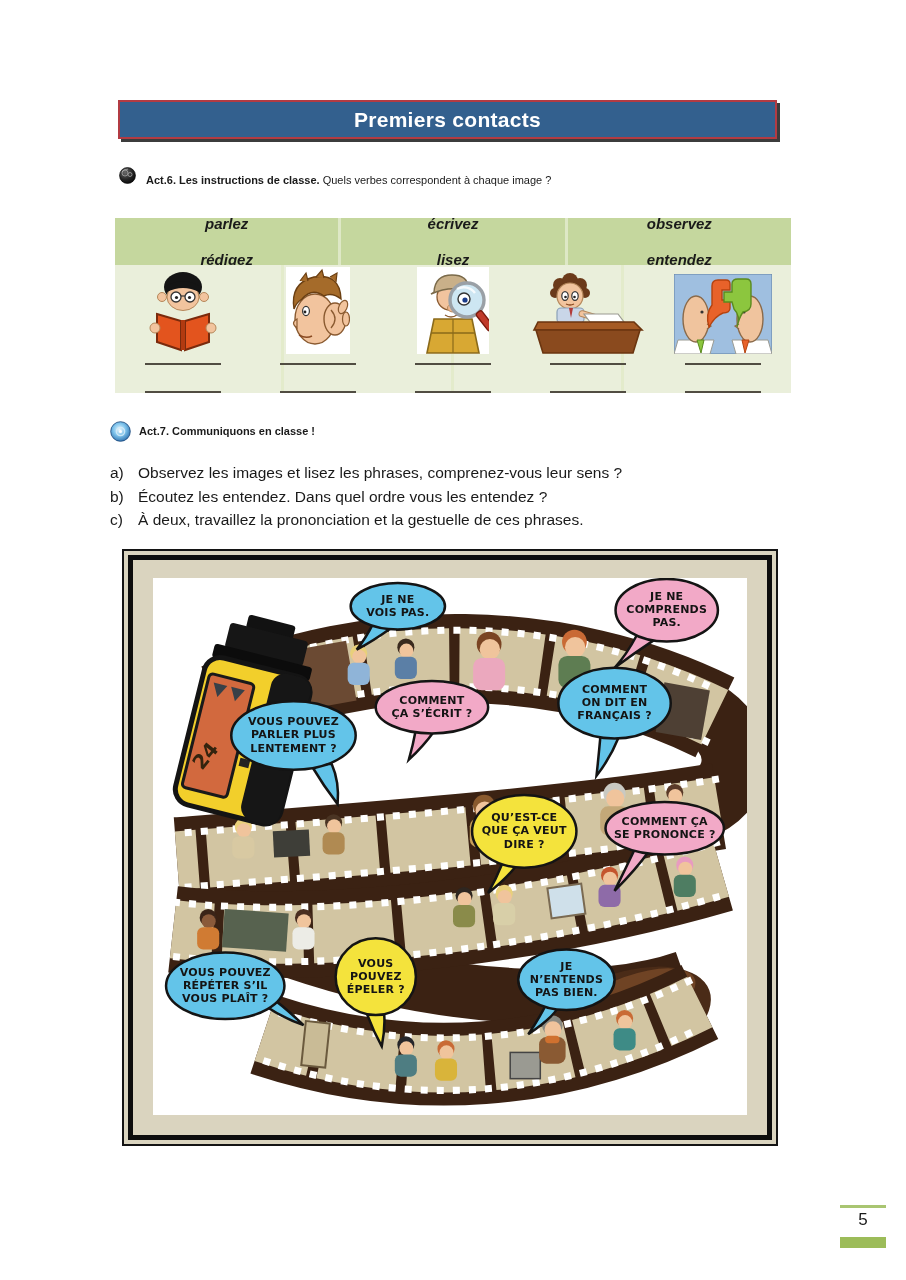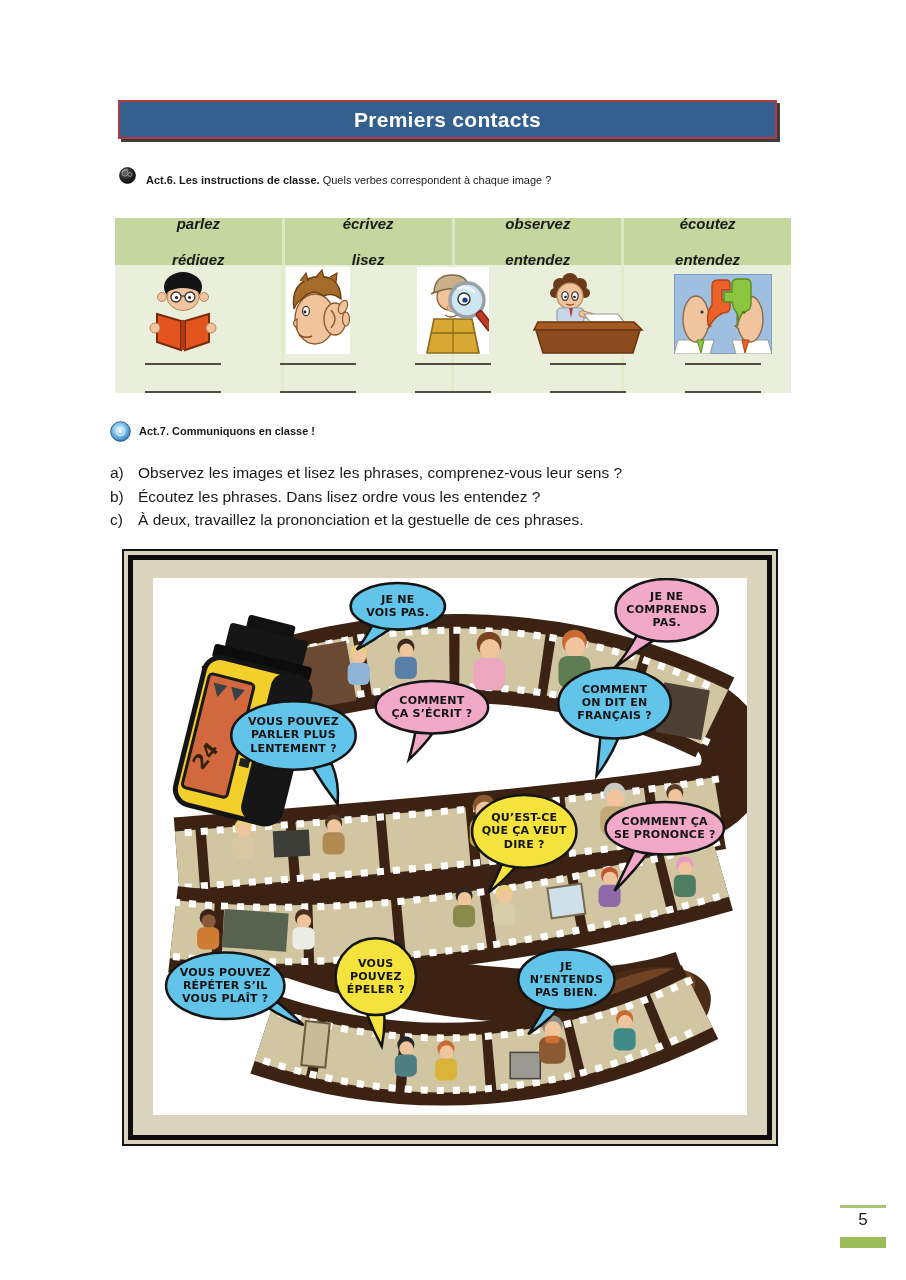--- a/index.html
+++ b/index.html
@@ -83,24 +83,20 @@
       <div class="vt-hcell">
         <div>parlez</div>
         <div>rédigez</div>
       </div>
       <div class="vt-hcell">
         <div>écrivez</div>
         <div>lisez</div>
       </div>
       <div class="vt-hcell">
         <div>observez</div>
-        <div>entendez</div>
-      </div>
-      <div class="vt-hcell">
-        <div>écoutez</div>
         <div>entendez</div>
       </div>
     </div>
 
     <div class="vt-body">
       <div class="vt-sep" style="left:166px"></div>
       <div class="vt-sep" style="left:336px"></div>
       <div class="vt-sep" style="left:506px"></div>
 
       <div class="vt-col">
@@ -234,21 +230,21 @@
   </svg>
   <div class="act7-title">Act.7. Communiquons en classe !</div>
 
   <div class="list">
     <div class="list-row">
       <span class="list-marker">a)</span>
       <span>Observez les images et lisez les phrases, comprenez-vous leur sens ?</span>
     </div>
     <div class="list-row">
       <span class="list-marker">b)</span>
-      <span>Écoutez les phrases. Dans lisez ordre vous les entendez ?</span>
+      <span>Écoutez les entendez. Dans quel ordre vous les entendez ?</span>
     </div>
     <div class="list-row">
       <span class="list-marker">c)</span>
       <span>À deux, travaillez la prononciation et la gestuelle de ces phrases.</span>
     </div>
   </div>
 
   <div class="comic-outer">
     <div class="comic-mid">
       <div class="comic-inner">

